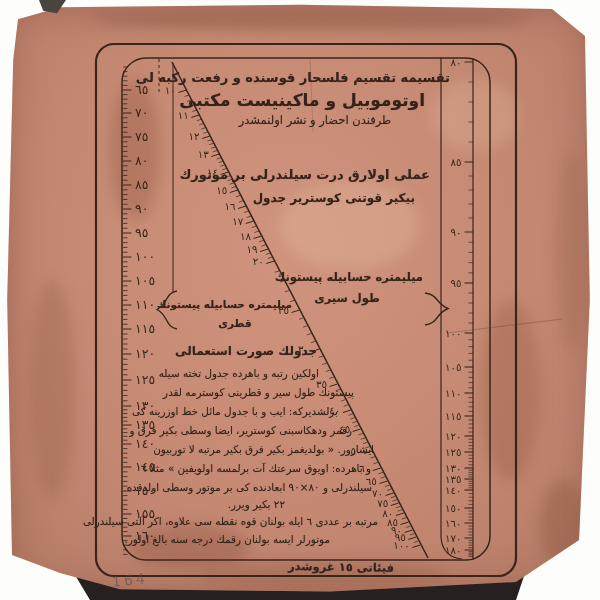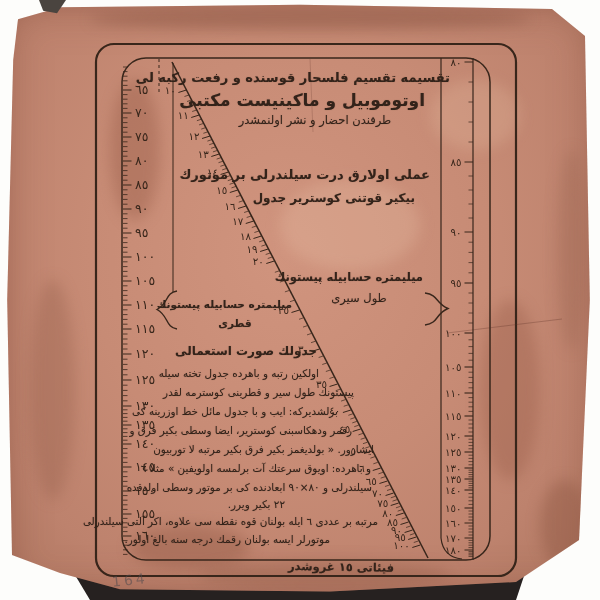--- a/index.html
+++ b/index.html
@@ -403,21 +403,21 @@
       </svg>
 
     <div class="txt c" style="left:160px;top:70px;width:290px;font-size:13px;font-weight:600;">تقسيمه تقسيم فلسحار قوسنده و رفعت ركبه لى</div>
     <div class="txt c" style="left:205px;top:90px;width:220px;font-size:17px;font-weight:700;">اوتوموبيل و ماكينيست مكتبى</div>
     <div class="txt c" style="left:220px;top:113px;width:190px;font-size:11.5px;">طرفندن احضار و نشر اولنمشدر</div>
 
     <div class="txt c" style="left:230px;top:167px;width:200px;font-size:13px;font-weight:600;">عملى اولارق درت سيلندرلى بر موتورك</div>
     <div class="txt c" style="left:245px;top:191px;width:170px;font-size:12px;font-weight:700;text-align:right;">بيكير قوتنى كوسترير جدول</div>
 
     <div class="txt c" style="left:295px;top:270px;width:128px;font-size:11.5px;font-weight:600;">ميليمتره حسابيله پيستونك</div>
-    <div class="txt c" style="left:318px;top:291px;width:82px;font-size:11.5px;font-weight:400;">طول سيرى</div>
+    <div class="txt c" style="left:306px;top:291px;width:82px;font-size:11.5px;font-weight:700;">طول سيرى</div>
 
     <div class="txt" style="left:166px;top:298px;width:126px;font-size:10.5px;font-weight:600;text-align:center;">ميليمتره حسابيله پيستونك</div>
     <div class="txt c" style="left:205px;top:317px;width:60px;font-size:10.5px;font-weight:600;">قطرى</div>
 
     <div class="txt" style="left:192px;top:344px;width:125px;font-size:12px;font-weight:700;text-align:right;">جدولك صورت استعمالى</div>
     <div id="instructions-lines">
         <div class="txt" style="left: 142px; top: 367px; width: 177px; font-size: 10.4px; text-align: right;">اولكين رتبه و باهرده جدول تخته سيله</div>
         <div class="txt" style="left: 142px; top: 386px; width: 187px; font-size: 10.4px; text-align: right; margin-left: 25px;">پيستونك طول سير و قطرينى كوسترمه لقدر</div>
         <div class="txt" style="left: 142px; top: 405px; width: 196px; font-size: 10.4px; text-align: right;">برلشديركه: ايب و با جدول مائل خط اوزرينه كى</div>
         <div class="txt" style="left: 142px; top: 424px; width: 210px; font-size: 10.4px; text-align: right;">رقمر ودهكاسبنى كوسترير، ايضا وسطى بكير فرق و</div>

